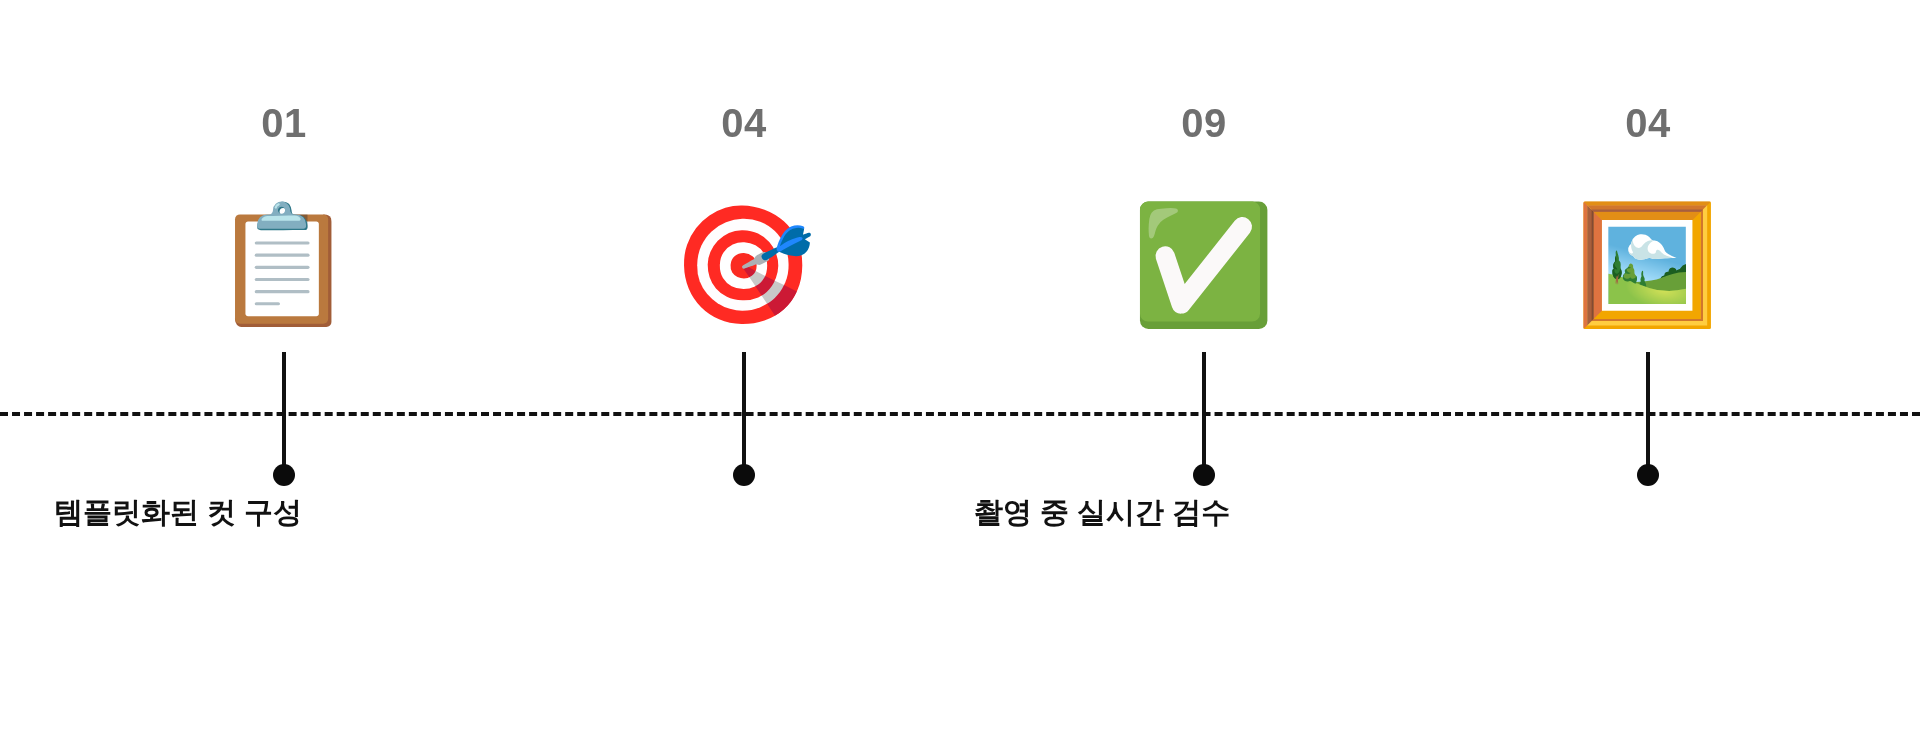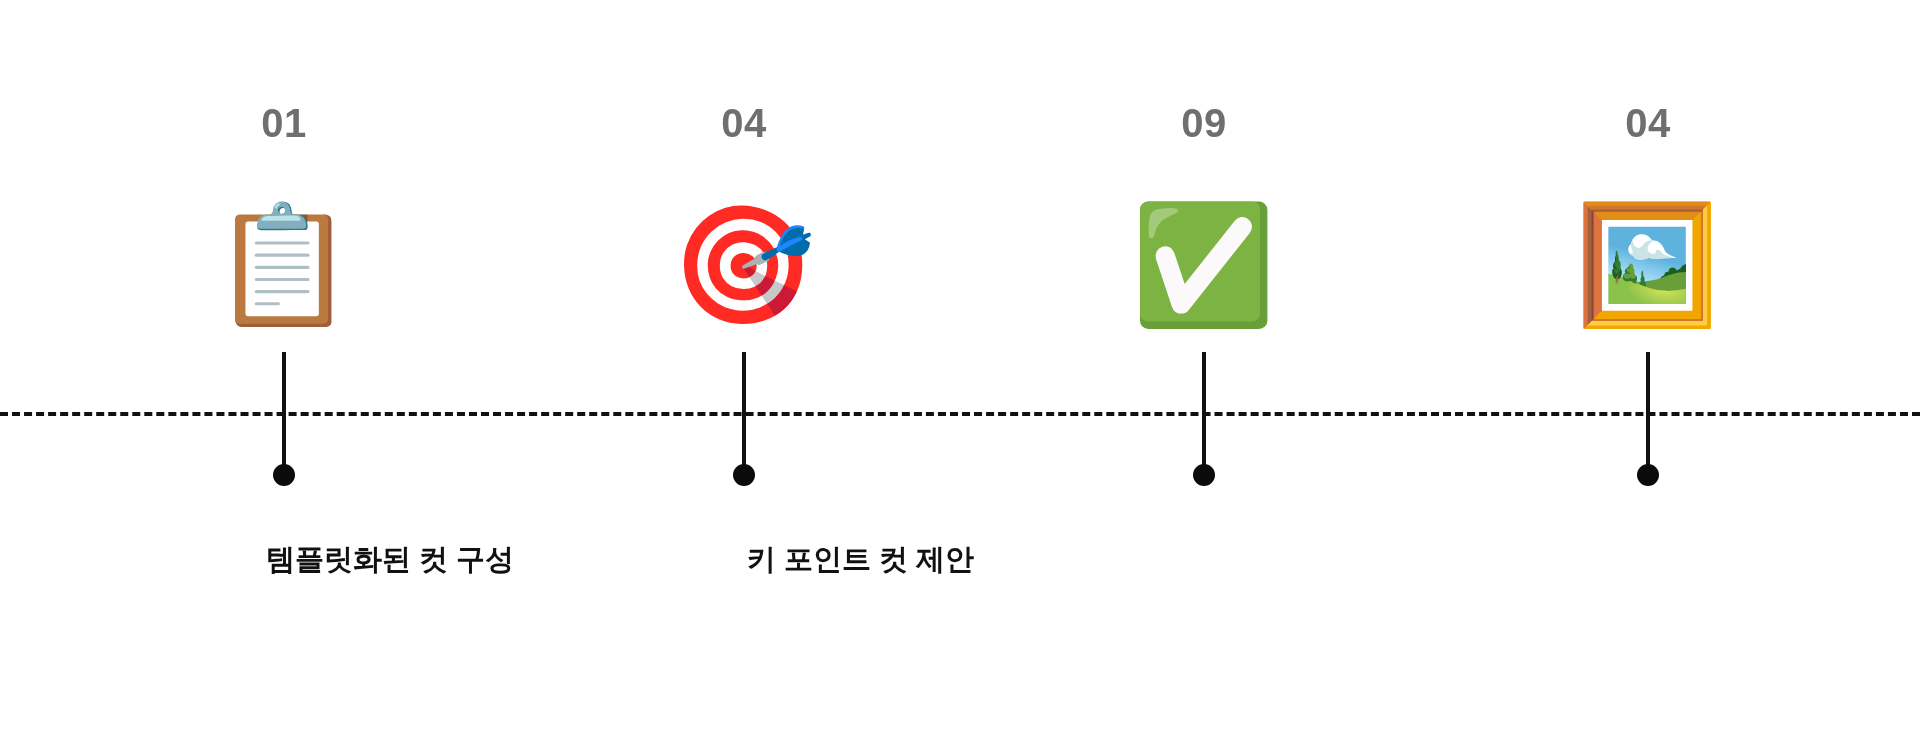--- a/index.html
+++ b/index.html
@@ -83,24 +83,24 @@
     left: 230px;
     margin-left: -11px;
     width: 22px;
     height: 22px;
     border-radius: 50%;
     background: #0b0b0b;
   }
 
   .step-label {
     position: absolute;
-    top: 540px;
+    top: 493px;
     left: 0;
     width: 460px;
-    text-align: right;
+    text-align: left;
     font-size: 29px;
     font-weight: 700;
     color: #111111;
     line-height: 38px;
     white-space: nowrap;
   }
 </style>
 </head>
 <body>
 
@@ -114,28 +114,28 @@
     <div class="step-connector"></div>
     <div class="step-dot"></div>
     <div class="step-label">템플릿화된 컷 구성</div>
   </div>
 
   <div class="step" style="left:744px;">
     <div class="step-number">04</div>
     <div class="step-icon">🎯</div>
     <div class="step-connector"></div>
     <div class="step-dot"></div>
-    <div class="step-label">키 포인트 컷 제안</div>
   </div>
 
   <div class="step" style="left:1204px;">
     <div class="step-number">09</div>
     <div class="step-icon">✅</div>
     <div class="step-connector"></div>
     <div class="step-dot"></div>
+    <div class="step-label">촬영 중 실시간 검수</div>
   </div>
 
   <div class="step" style="left:1648px;">
     <div class="step-number">04</div>
     <div class="step-icon">🖼️</div>
     <div class="step-connector"></div>
     <div class="step-dot"></div>
   </div>
 
 </div>

